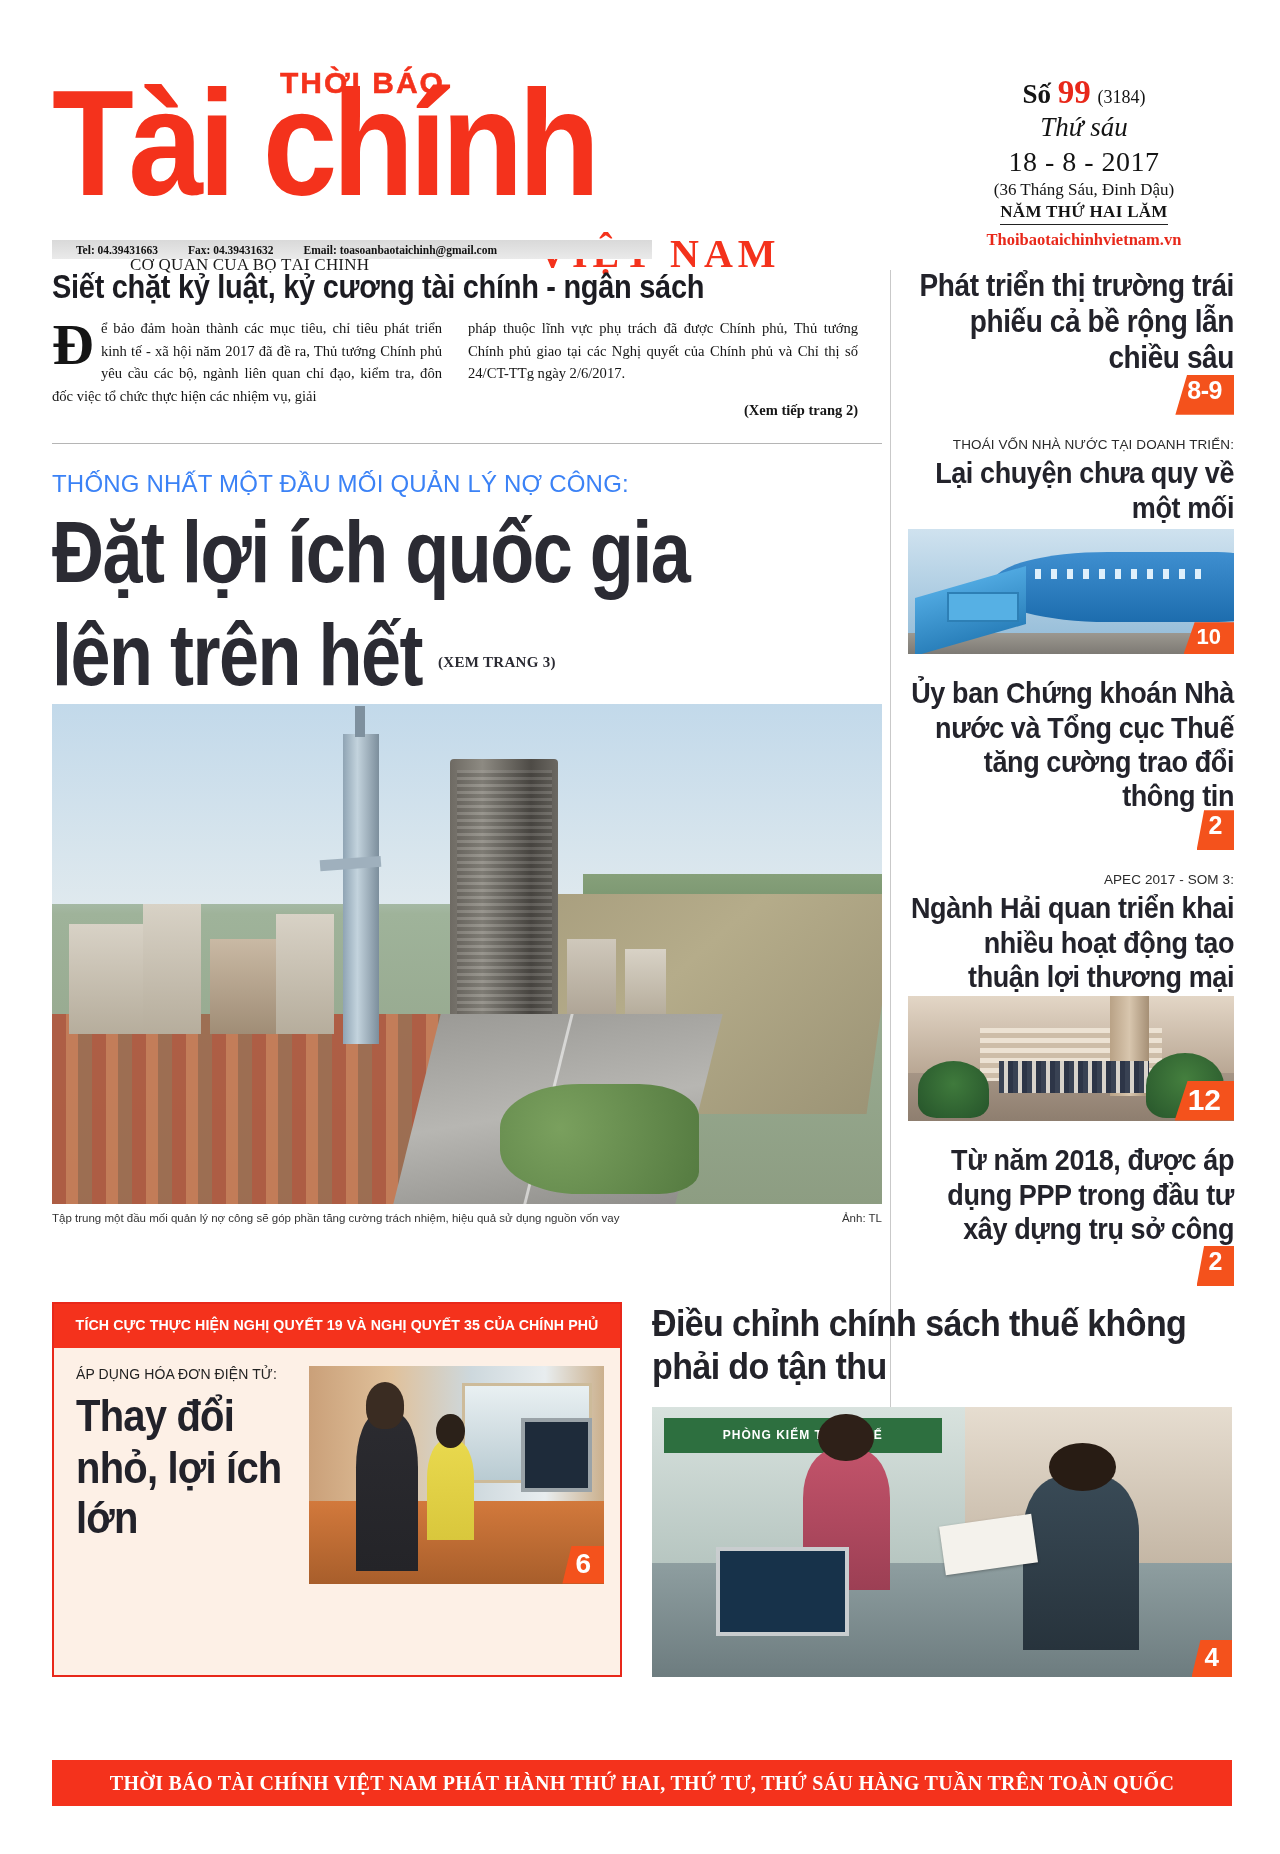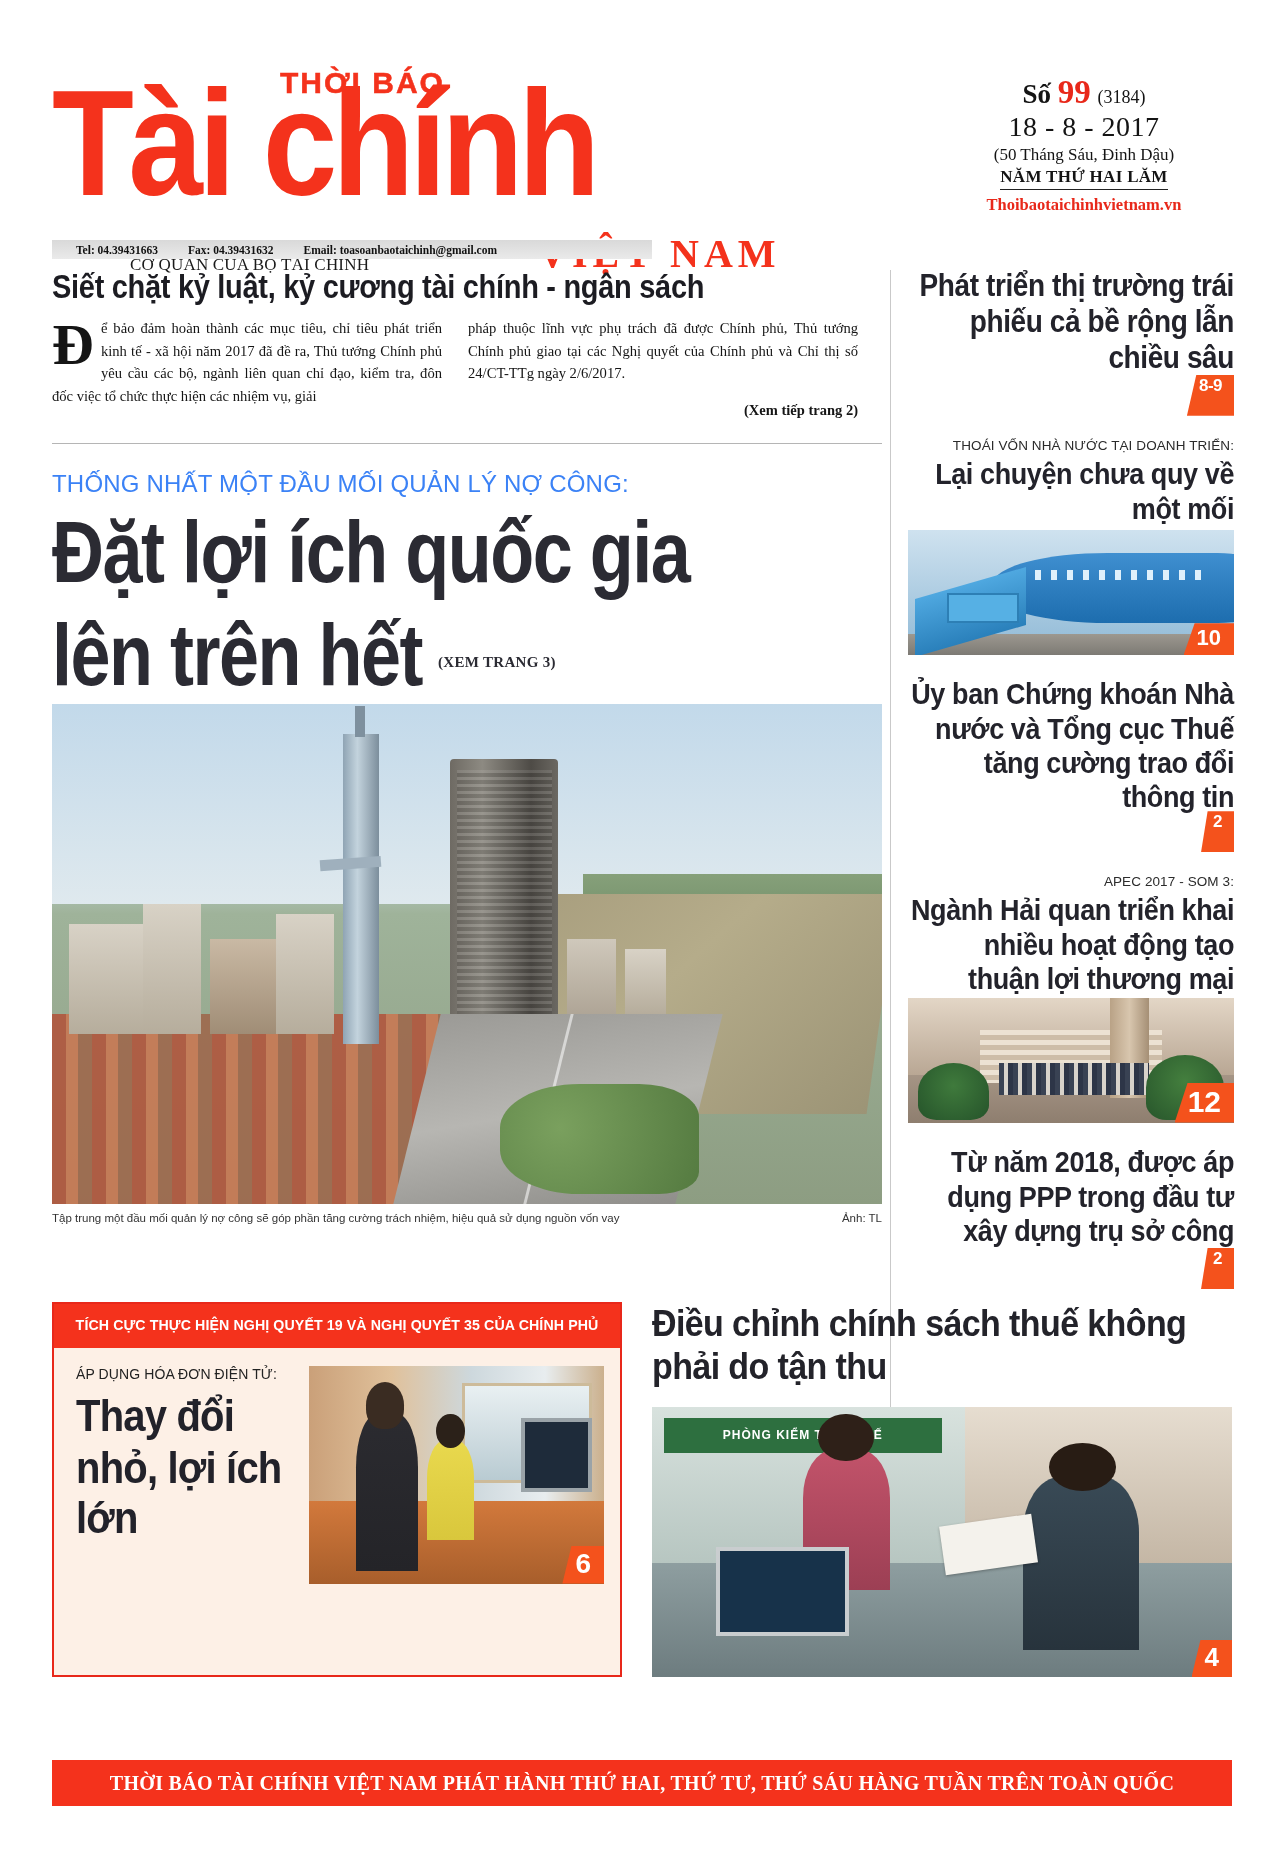--- a/index.html
+++ b/index.html
@@ -450,23 +450,23 @@
     font-family: "Liberation Sans", sans-serif;
     transform: scaleY(1.12);
     transform-origin: right top;
   }
   .side-head.big { font-size: 28px; }
   .page-badge-wrap { text-align: right; margin-top: 11px; }
   .page-badge {
     display: inline-block;
     background: #f4521c;
     color: #fff;
-    font-size: 17px;
-    font-weight: 800;
-    padding: 1px 12px 20px;
+    font-size: 25px;
+    font-weight: 800;
+    padding: 1px 12px 10px;
     clip-path: polygon(20% 0, 100% 0, 100% 100%, 0 100%);
     letter-spacing: -0.5px;
   }
   .side-photo {
     width: 326px; height: 125px;
     margin-top: 12px;
     position: relative;
     overflow: hidden;
   }
   .plane-photo { background: linear-gradient(to bottom,#cfe2ef,#8fb9d6); }
@@ -523,22 +523,23 @@
       <div class="mast-vn">VIỆT NAM</div>
       <div class="mast-org">CƠ QUAN CỦA BỘ TÀI CHÍNH</div>
     </div>
 
     <div class="mast-right">
       <div class="issue-line">
         <span>Số</span>
         <span class="num">99</span>
         <span class="paren">(3184)</span>
       </div>
+      <div class="weekday">Thứ sáu</div>
       <div class="date-big">18 - 8 - 2017</div>
-      <div class="lunar">(50 Tháng Sáu, Đinh Dậu)</div>
+      <div class="lunar">(36 Tháng Sáu, Đinh Dậu)</div>
       <div><span class="year-no">NĂM THỨ HAI LĂM</span></div>
       <div class="website">Thoibaotaichinhvietnam.vn</div>
     </div>
   </div>
 
   <div class="contact-bar">
     <span>Tel: 04.39431663</span>
     <span>Fax: 04.39431632</span>
     <span>Email: toasoanbaotaichinh@gmail.com</span>
   </div>

